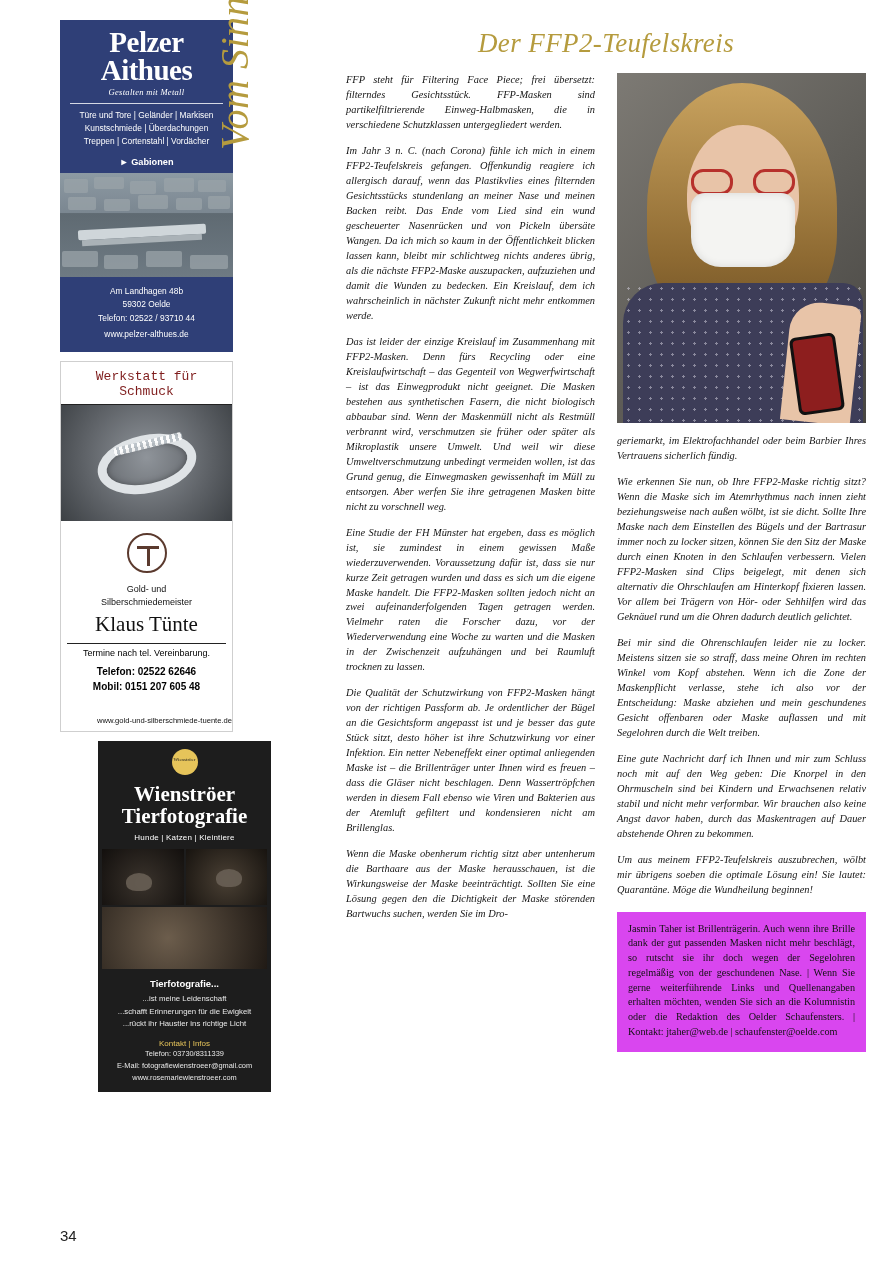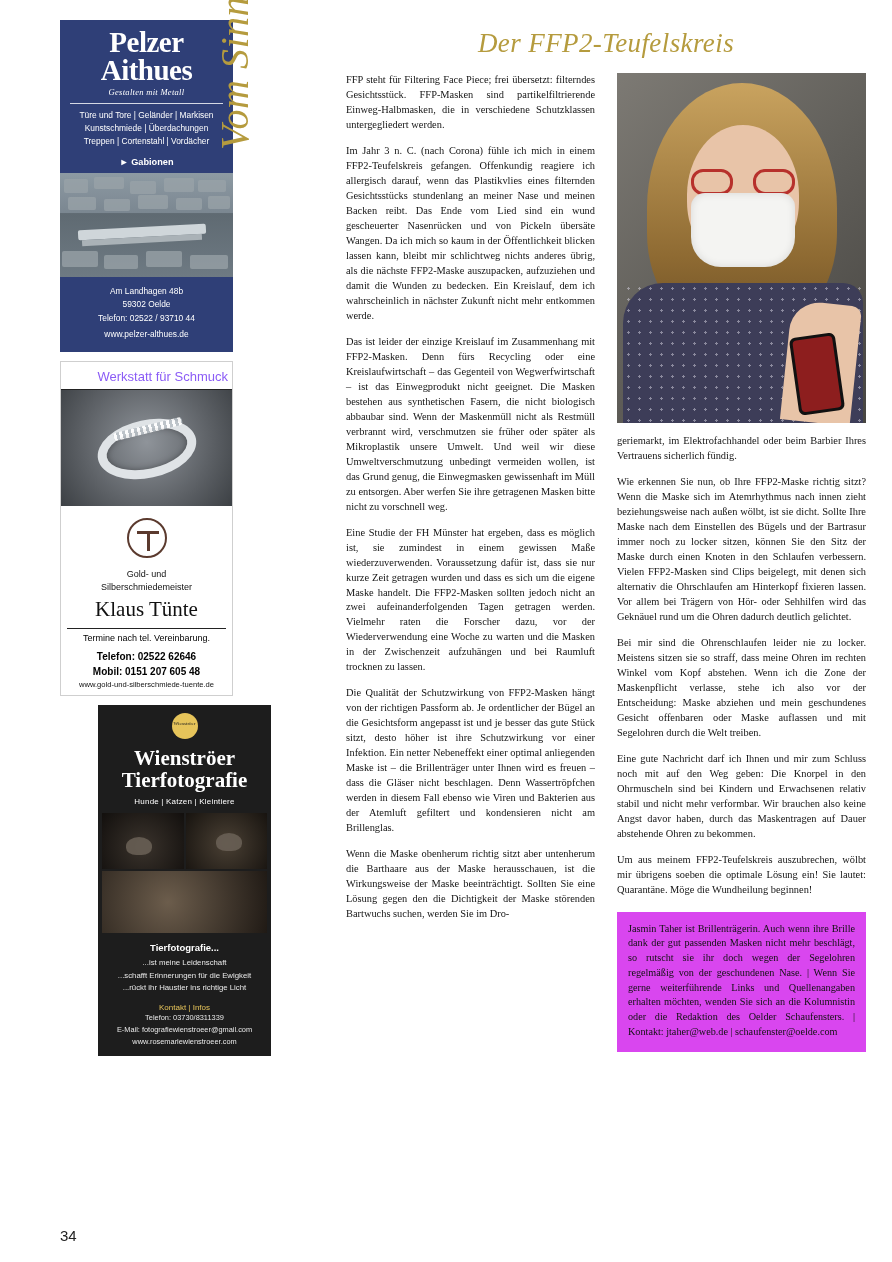--- a/index.html
+++ b/index.html
@@ -119,25 +119,25 @@
   }
   .pelzer-contact .web { margin-top: 3px; display: block; }
 
   
   .ad-tuente {
     background: #ffffff;
     border: 1px solid #cfcfcf;
     padding: 0 0 6px 0;
   }
   .tuente-head {
-    text-align: right;
-    font-family: Liberation Sans, sans-serif;
+    text-align: center;
+    font-family: Liberation Mono, monospace;
     font-size: 13px;
     padding: 7px 4px 5px 4px;
-    color: #8b5cf6;
+    color: #7f1d1d;
   }
   .tuente-rule { height: 1px; background: #222; margin: 0 0 0 0; }
   .tuente-photo {
     height: 116px;
     background: radial-gradient(circle at 50% 45%, #8f949a 0%, #5d6166 60%, #3c4044 100%);
     position: relative;
     overflow: hidden;
   }
   .ring {
     position: absolute;
@@ -202,23 +202,23 @@
     margin: 0 6px;
   }
   .tuente-phone {
     text-align: center;
     font-size: 10px;
     font-weight: bold;
     margin-top: 6px;
     line-height: 1.5;
   }
   .tuente-web {
-    text-align: center;
+    text-align: right;
     font-size: 7.6px;
-    margin-top: 1px;
+    margin-top: 22px;
     color: #111;
   }
 
   
   .ad-wien {
     background: #1d1d1d;
     color: #ffffff;
     padding: 0 0 8px 0;
     margin-left: 38px;
   }
@@ -336,20 +336,21 @@
     letter-spacing: 0.4px;
   }
   .cols {
     display: flex;
     gap: 22px;
     align-items: flex-start;
   }
   .col { width: 249px; }
   .col p {
     font-family: "Liberation Serif", serif;
+    font-style: italic;
     font-size: 10.4px;
     line-height: 1.44;
     text-align: justify;
     margin: 0 0 11px 0;
     color: #141414;
   }
   .photo-main {
     width: 249px;
     height: 350px;
     margin-bottom: 11px;

